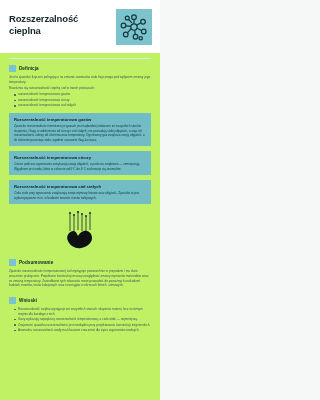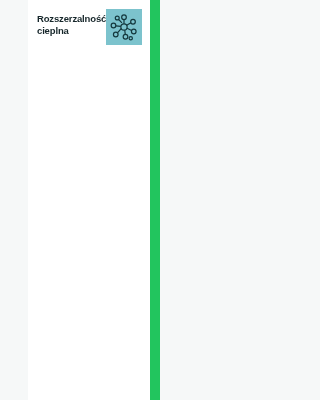--- a/index.html
+++ b/index.html
@@ -14,24 +14,23 @@
     font-family: "Liberation Sans", sans-serif;
     background: #f6f8f8;
     color: #1c2b2e;
     -webkit-font-smoothing: antialiased;
   }
 
   .page {
     width: 160px;
     height: 400px;
     position: relative;
-    background: #22c55e;
-    display: flex;
-    flex-direction: row;
-    margin-left: 28px;
+    background: #bef264;
+    display: flex;
+    flex-direction: column;
   }
 
   
   .header {
     background: #ffffff;
     padding: 9px 8px 8px 9px;
     display: flex;
     align-items: flex-start;
     justify-content: space-between;
     min-height: 46px;

